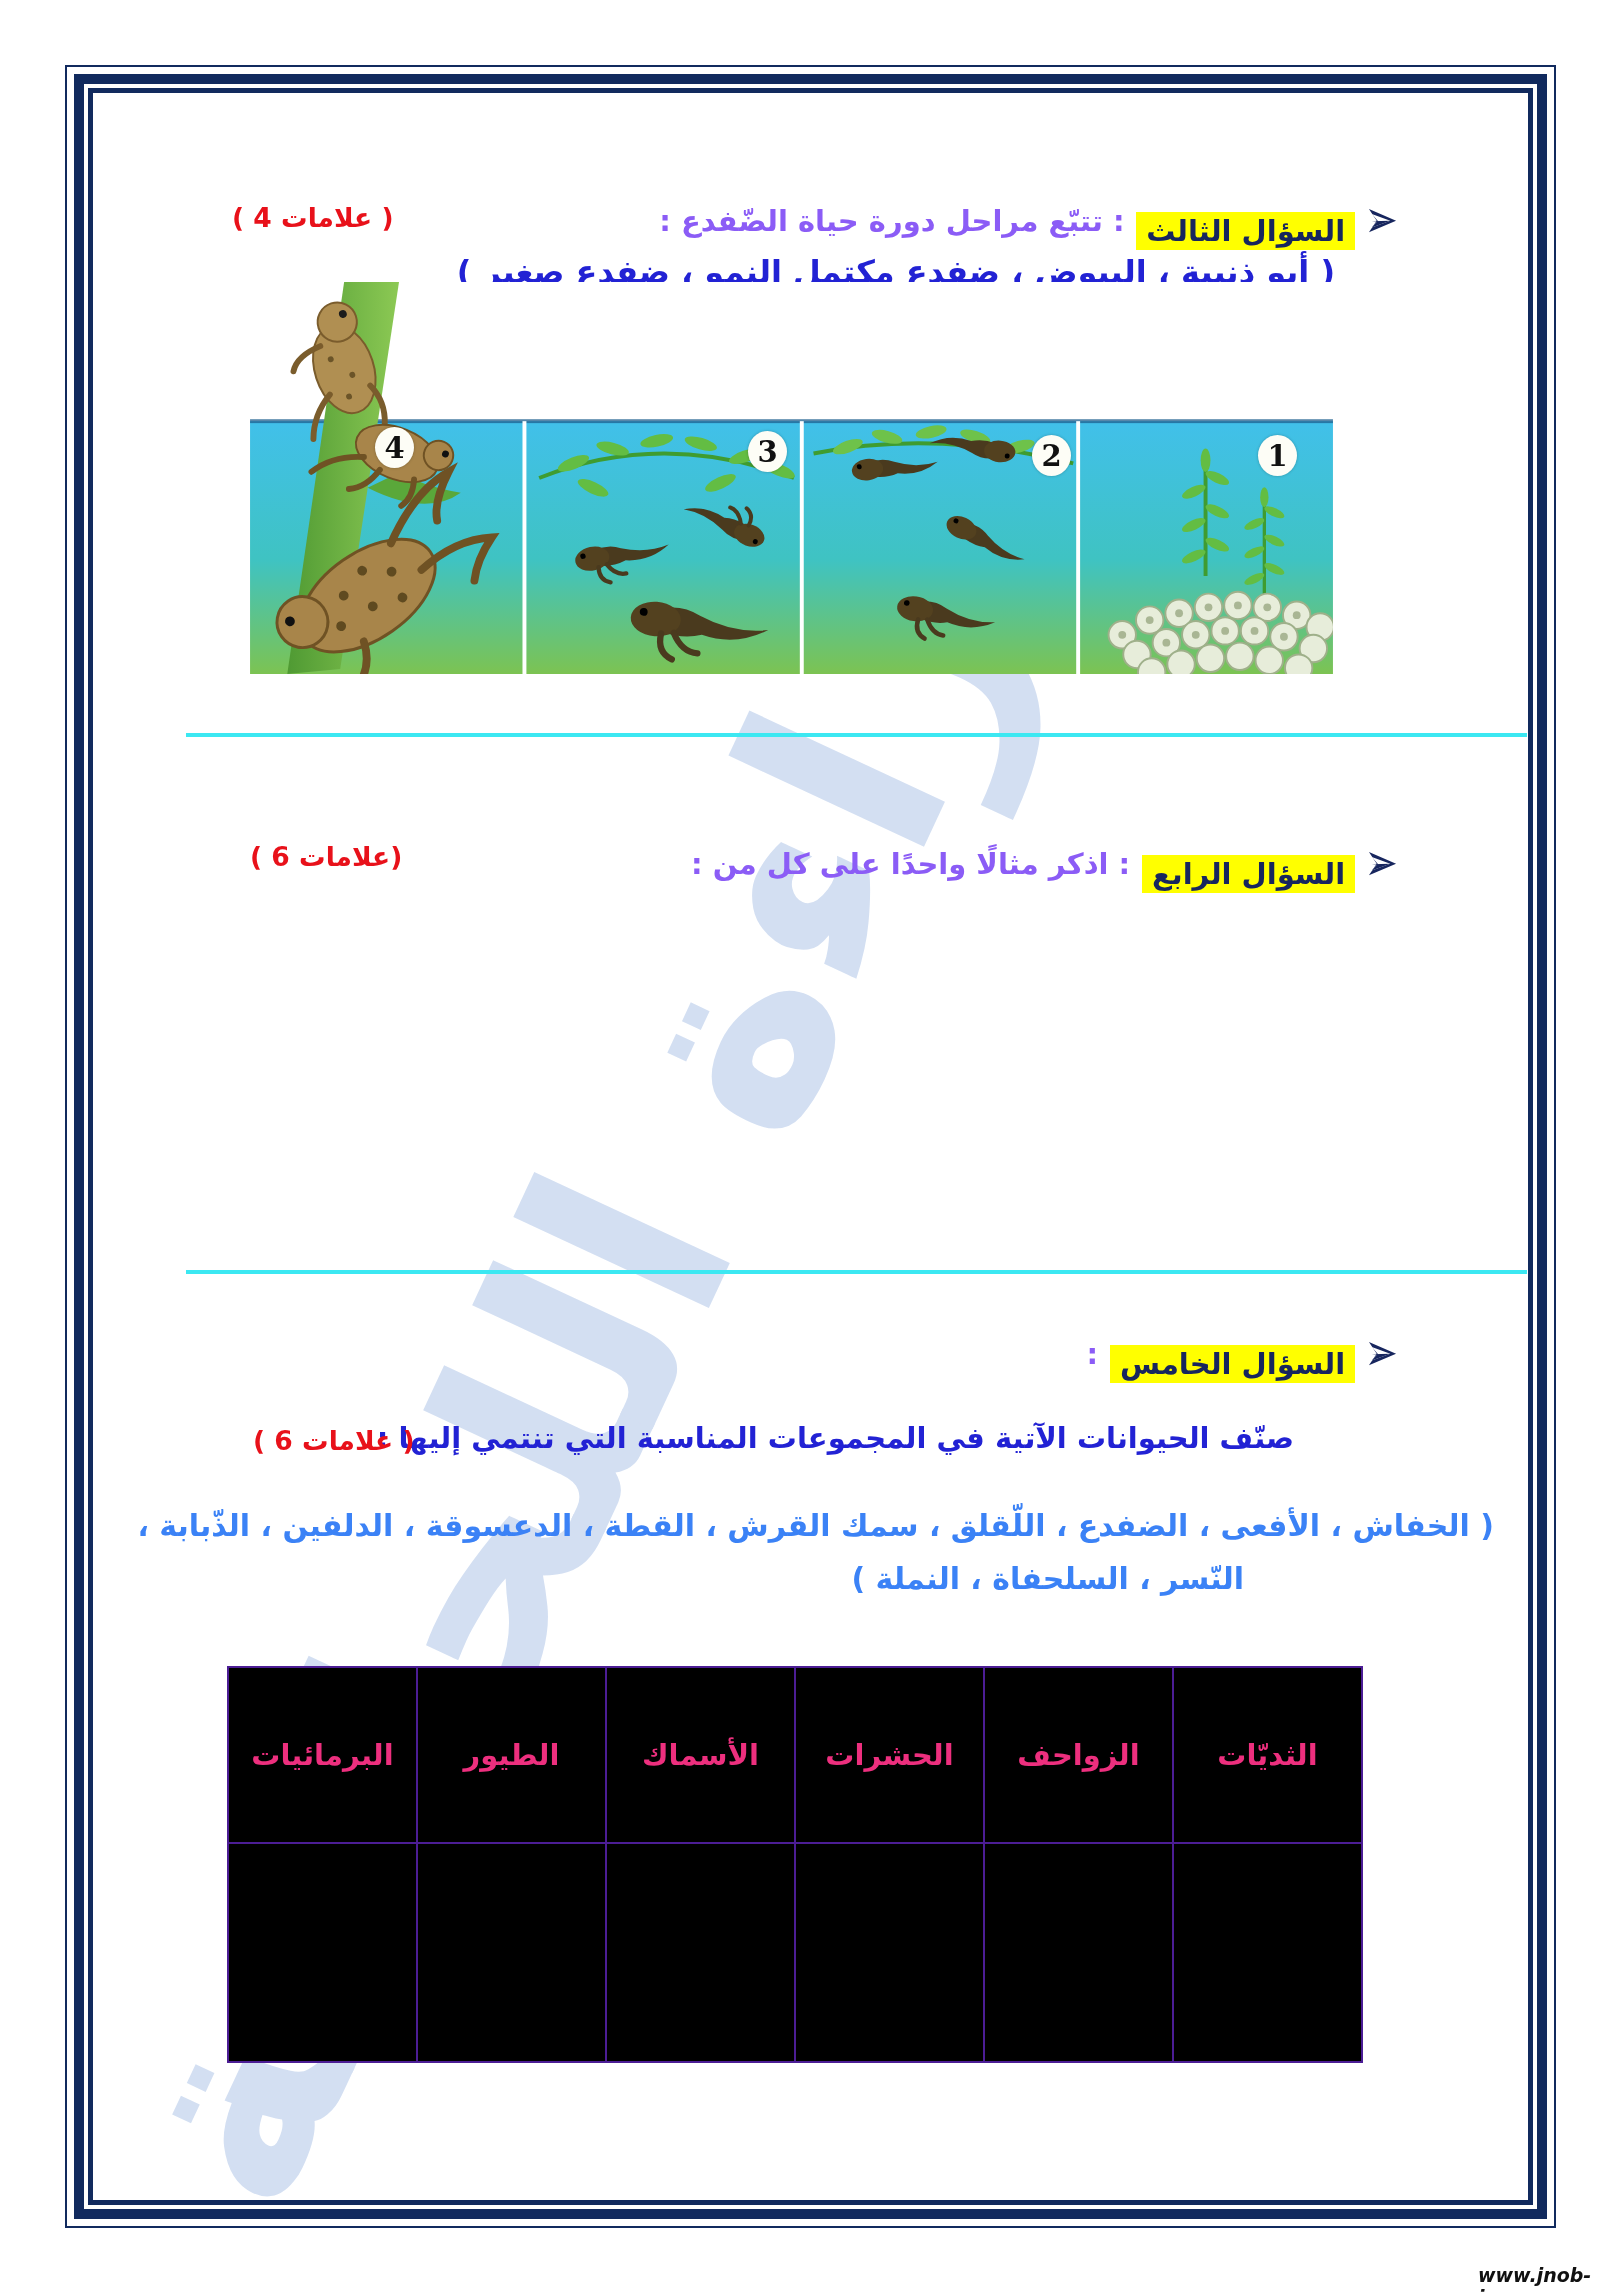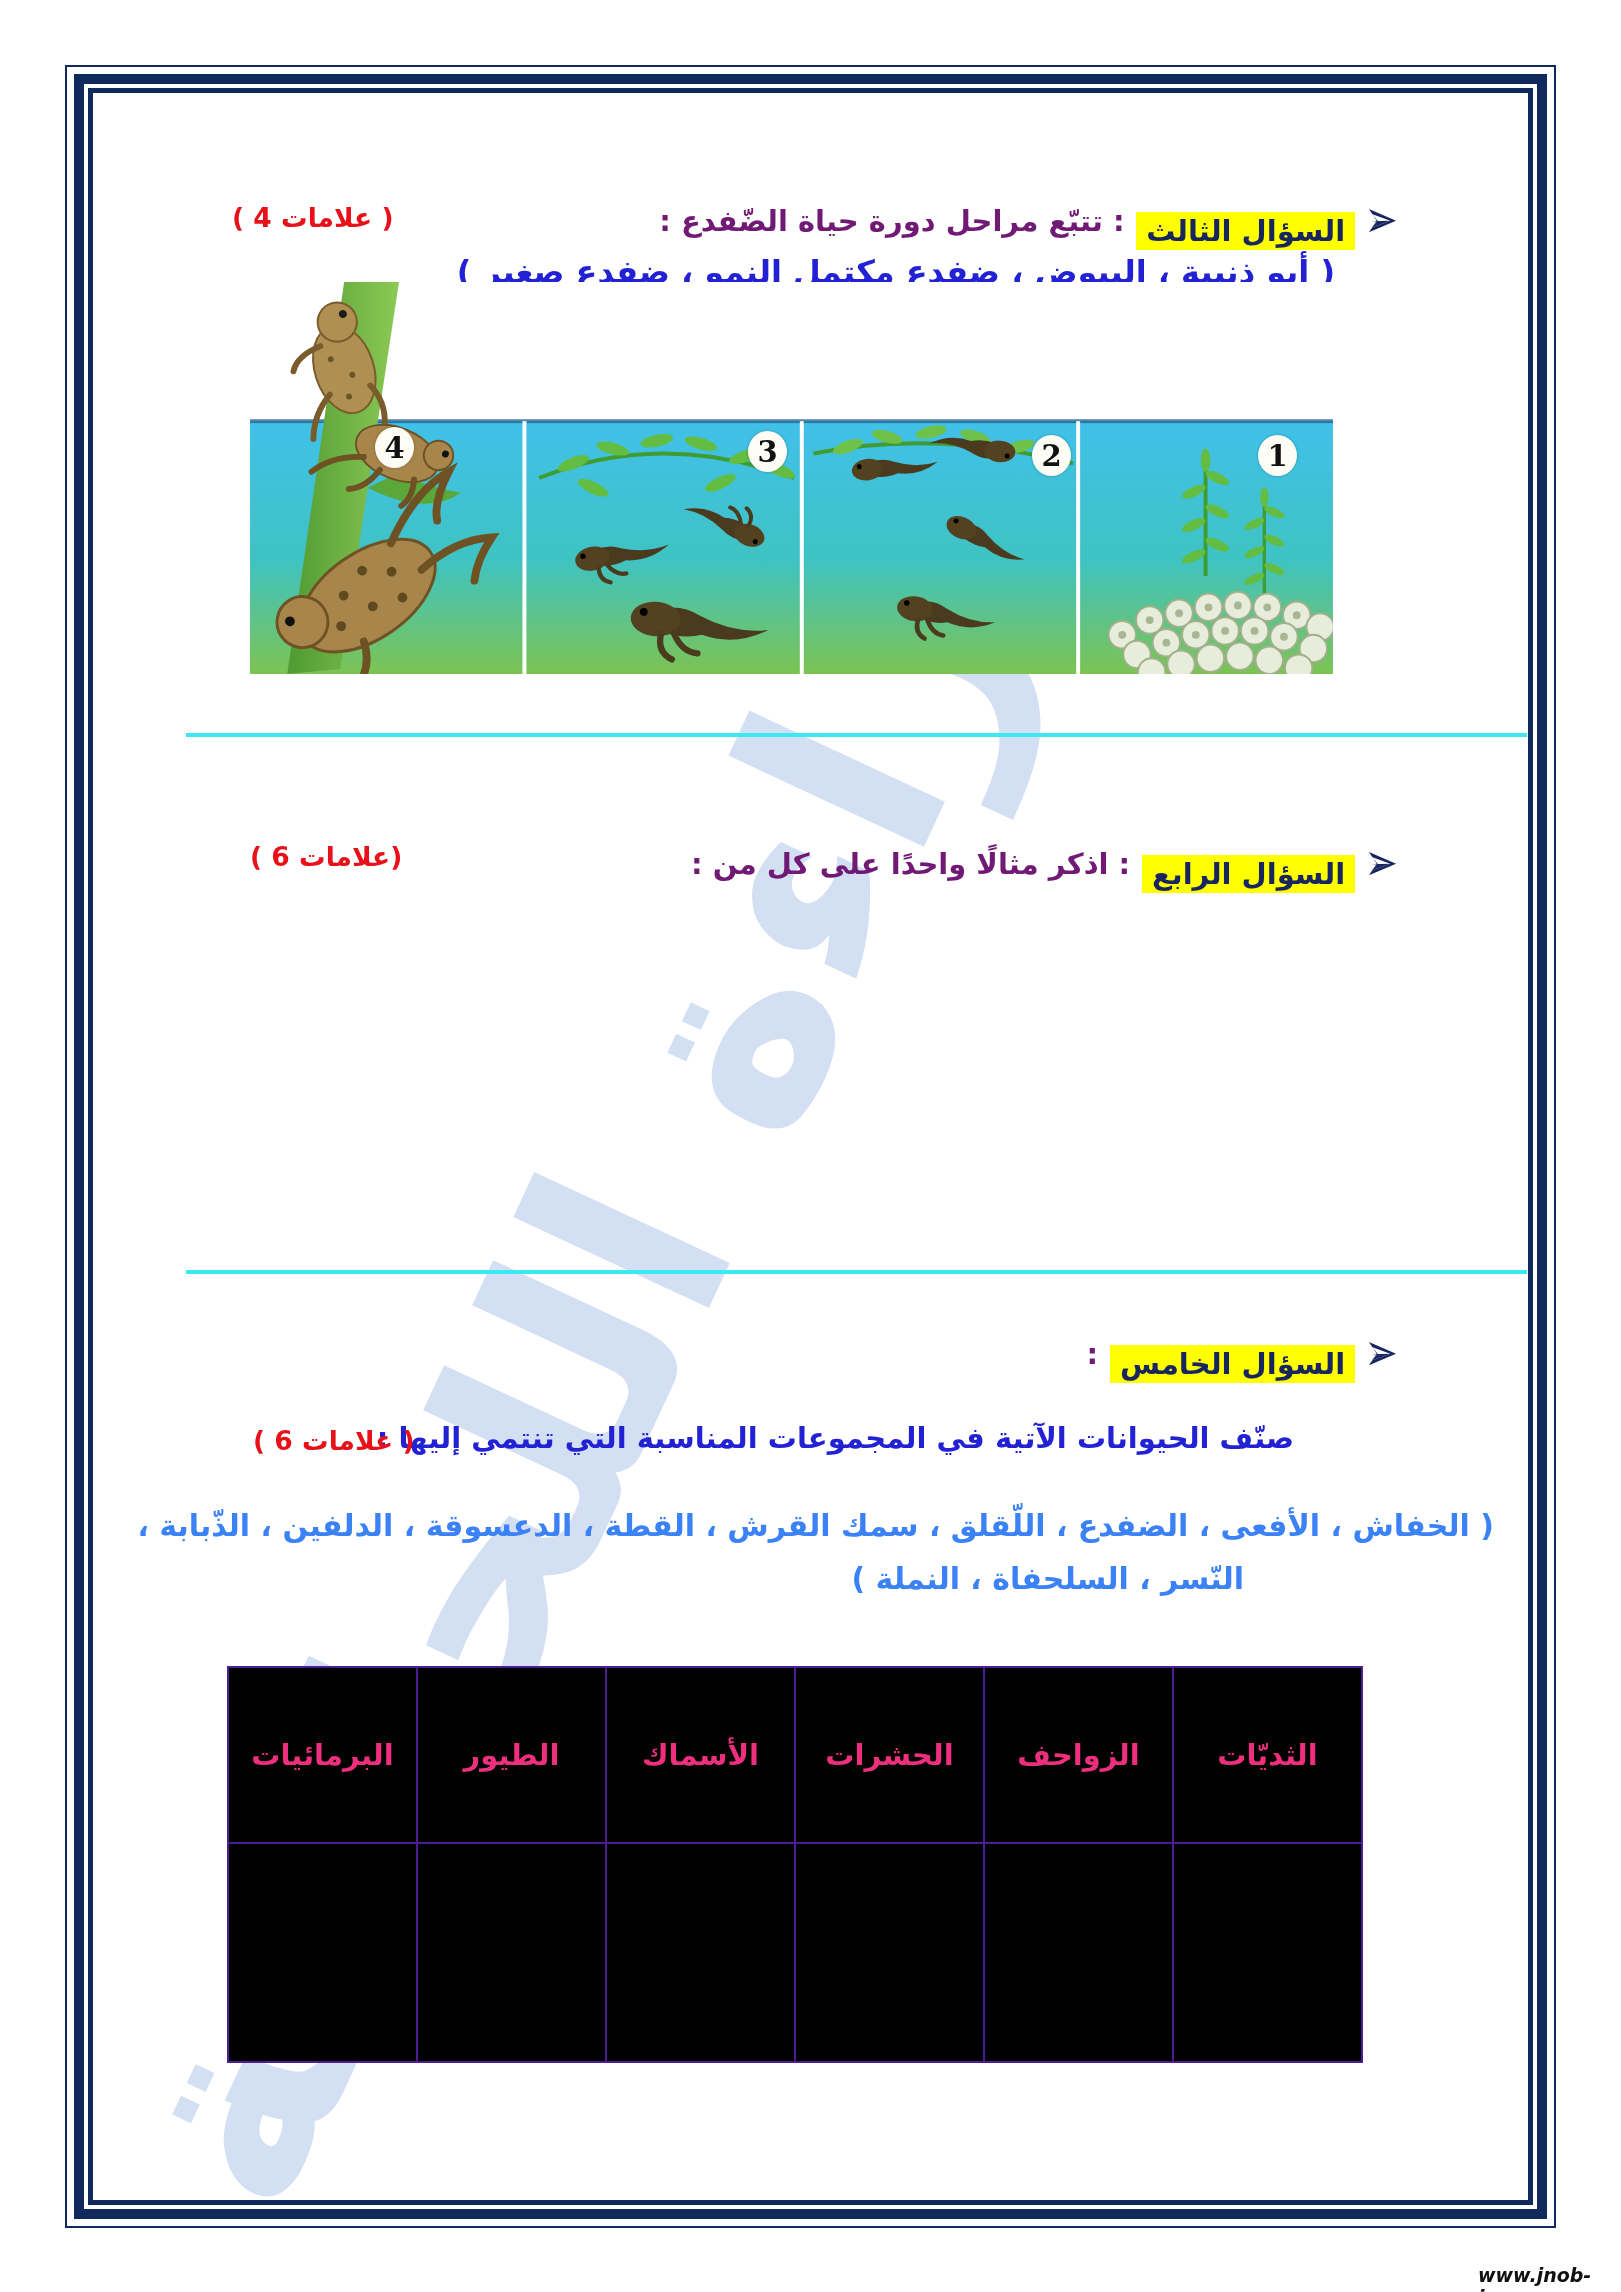--- a/index.html
+++ b/index.html
@@ -22,21 +22,21 @@
     font-size:284px; font-weight:bold; color:#ccdaf0; opacity:.85;
     white-space:nowrap; z-index:1; pointer-events:none;
   }
 
   .abs { position:absolute; z-index:2; }
 
   
   .q-row { direction:rtl; display:flex; align-items:center; gap:11.8px;
            font-size:29px; font-weight:bold; color:#17265e; white-space:nowrap; }
   .hl { background:#ffff00; padding:2px 10px;margin-top:20px; }
-  .q-rest { color:#701a75; }
+  .q-rest { color:#8b5cf6; }
   .marks { color:#e8111a; font-size:26.5px; font-weight:bold; white-space:nowrap; }
   .arrow-icon { flex:0 0 auto; }
 
   .options-line { direction:rtl; font-size:32px; font-weight:bold; color:#2222d4; white-space:nowrap; }
 
   .divider { height:3.9px; background:#3ce8f2; }
 
   
   .examples { direction:rtl; list-style:none; font-size:28px; font-weight:bold; color:#17265e; text-align:right; }
   .examples li { margin-bottom:22.5px; white-space:nowrap; }

